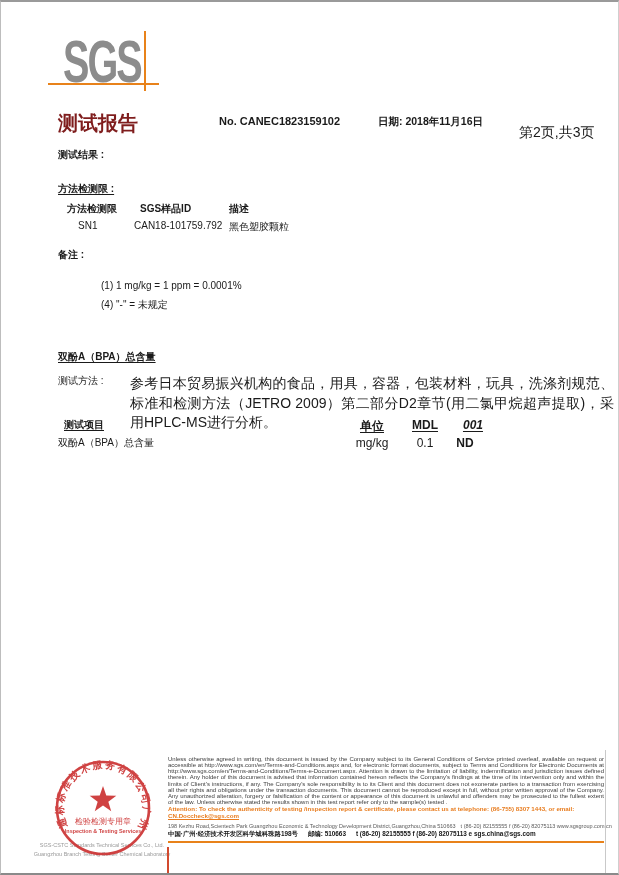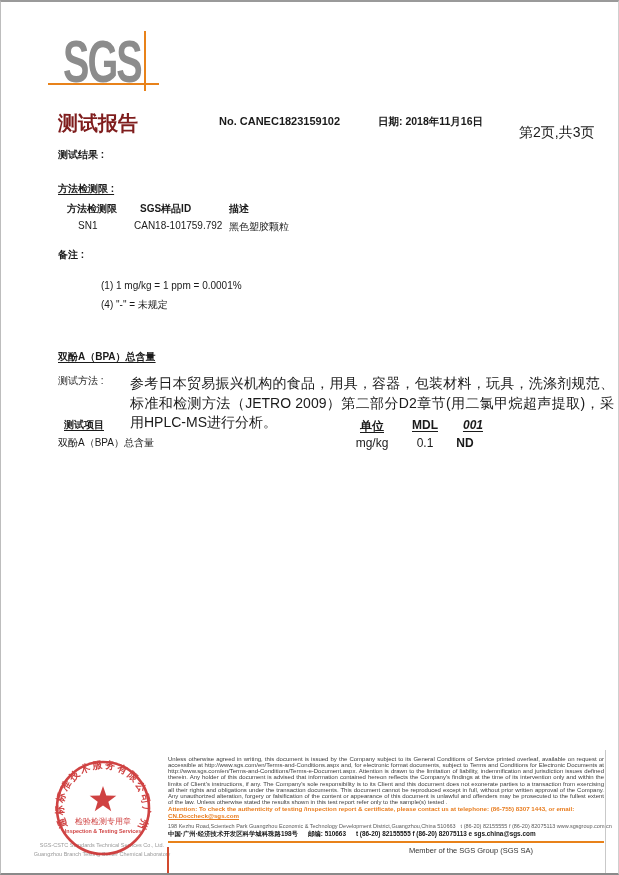--- a/index.html
+++ b/index.html
@@ -131,19 +131,18 @@
     <div class="addr-en">
       <span>198 Kezhu Road,Scientech Park Guangzhou Economic &amp; Technology Development District,Guangzhou,China 510663</span>
       <span>t (86-20) 82155555   f (86-20) 82075113   www.sgsgroup.com.cn</span>
     </div>
     <div class="addr-cn">
       <span>中国·广州·经济技术开发区科学城科珠路198号</span>
       <span>邮编: 510663</span>
       <span>t (86-20) 82155555   f (86-20) 82075113   e  sgs.china@sgs.com</span>
     </div>
     <div class="orange-rule"></div>
-    <div class="member">Member of the SGS Group (SGS SA)</div>
   </div>
 
   <div class="vline-gray"></div>
   <div class="vline-red"></div>
 
 </div>
 
 </body></html>

